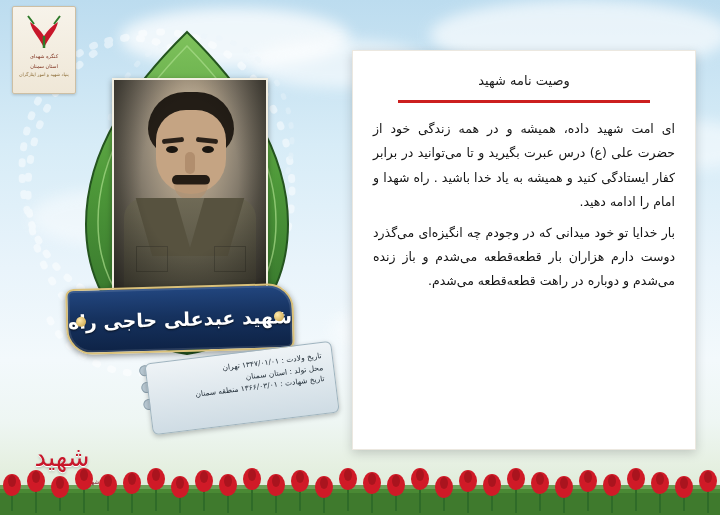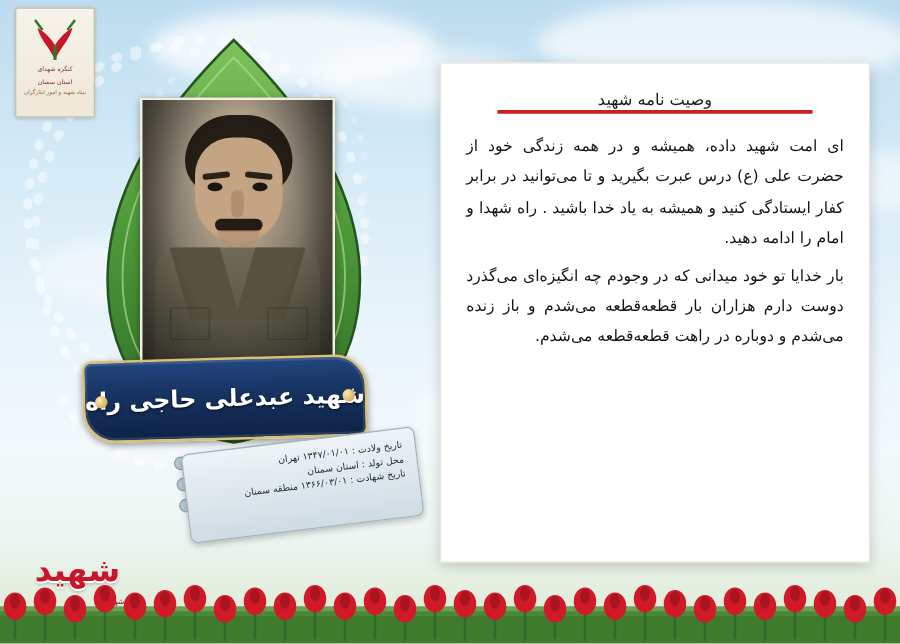--- a/index.html
+++ b/index.html
@@ -289,21 +289,21 @@
     top: 424px;
     width: 112px;
     height: 66px;
     display: flex;
     align-items: center;
     justify-content: center;
     direction: rtl;
   }
   .redbanner .rb-main {
     font-size: 26px;
-    font-weight: bold;
+    font-weight: normal;
     color: #c8172b;
     text-shadow: 0 1px 0 #fff, 0 2px 3px rgba(0,0,0,.25);
     white-space: nowrap;
   }
   .redbanner .rb-sub {
     position: absolute;
     right: 4px;
     bottom: 4px;
     font-size: 6px;
     color: #7a1422;
@@ -332,20 +332,21 @@
     box-shadow: 0 3px 10px rgba(0,0,0,.18);
     border: 1px solid #ece8e0;
     padding: 22px 20px 18px 20px;
     box-sizing: border-box;
     direction: rtl;
   }
   .will-title {
     text-align: center;
     font-size: 13px;
     color: #1c1c1c;
+    margin-bottom: 12px;
     letter-spacing: .2px;
   }
   .will-rule {
     width: 252px;
     height: 3px;
     background: #cc1f1f;
     margin: 0 auto 14px auto;
   }
   .will-body p {
     margin: 0 0 6px 0;

